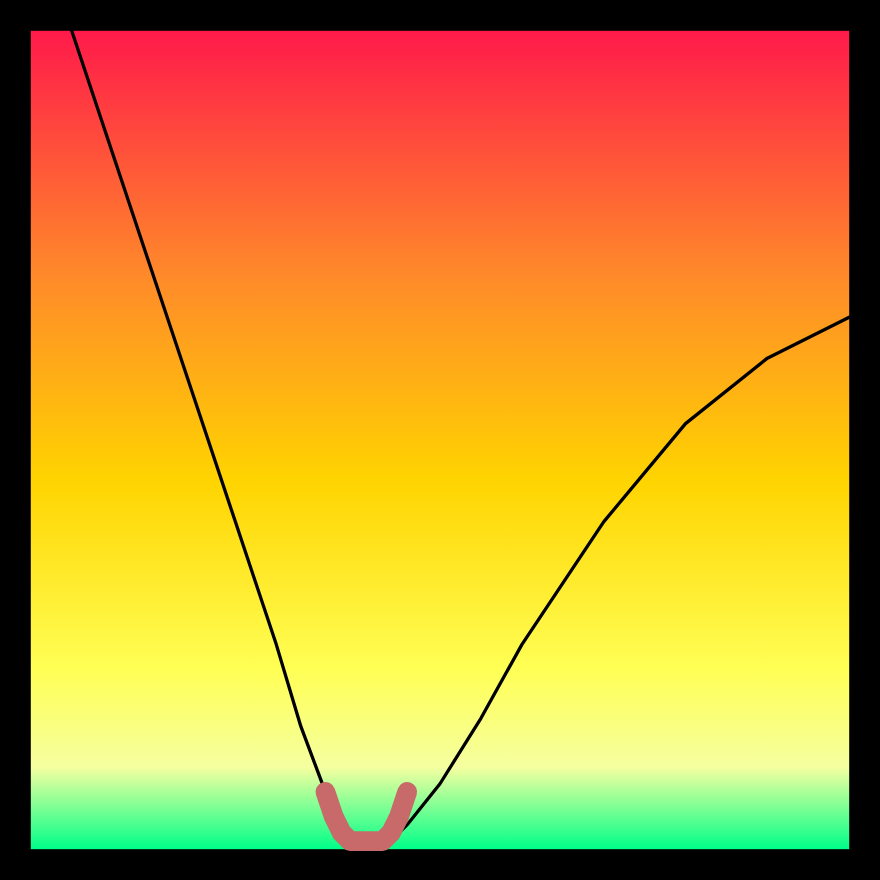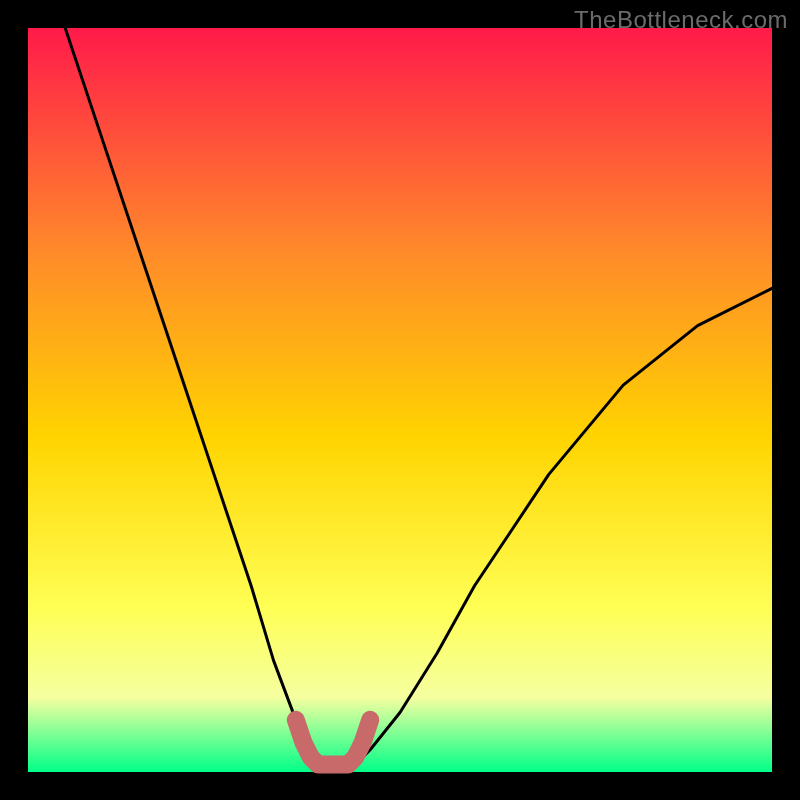--- a/index.html
+++ b/index.html
@@ -31,21 +31,20 @@
     position: absolute;
     top: 0;
     left: 0;
   }
 </style>
 </head>
 <body>
 
 <div class="stage">
 
-  <div class="watermark">TheBottleneck.com</div>
 
   <svg id="chart-svg" width="800" height="800" viewBox="0 0 800 800">
     <defs>
       <linearGradient id="heat" x1="0" y1="0" x2="0" y2="1">
         <stop id="g0" offset="0%" stop-color="#ff1a4a"></stop>
         <stop id="g1" offset="30%" stop-color="#ff8a2a"></stop>
         <stop id="g2" offset="55%" stop-color="#ffd400"></stop>
         <stop id="g3" offset="78%" stop-color="#ffff55"></stop>
         <stop id="g4" offset="90%" stop-color="#f5ffa0"></stop>
         <stop id="g5" offset="100%" stop-color="#00ff88"></stop>

